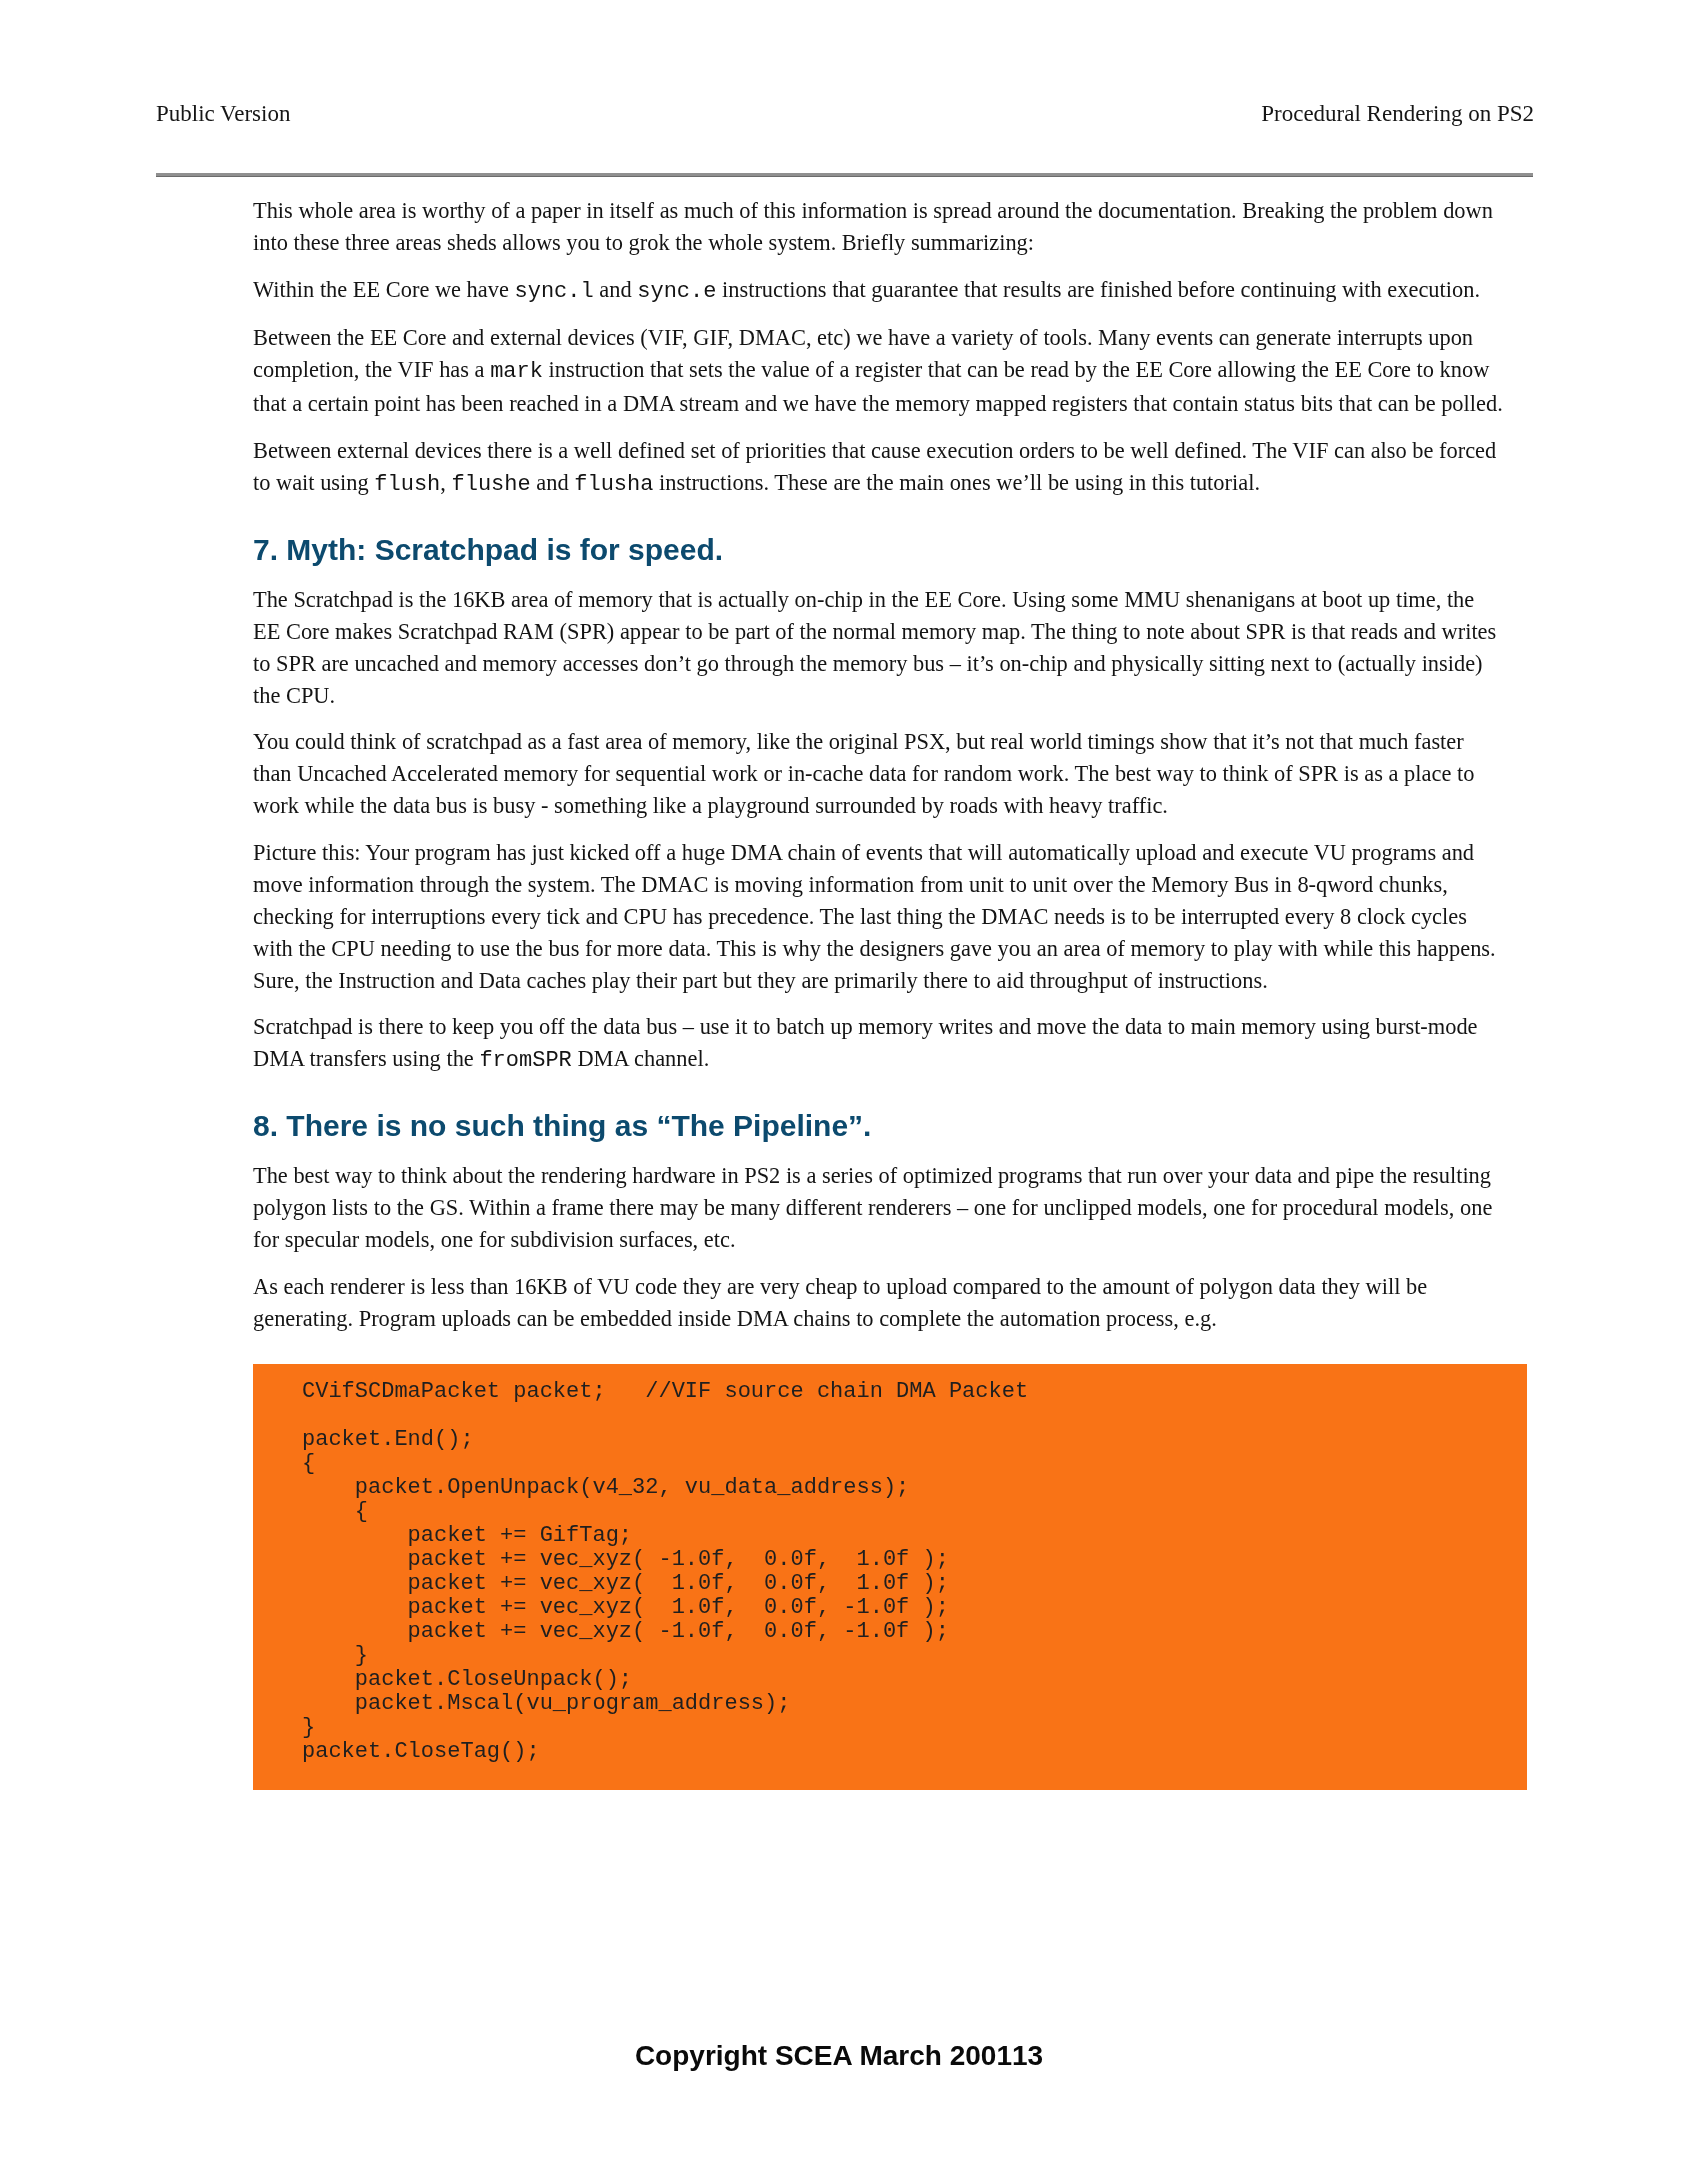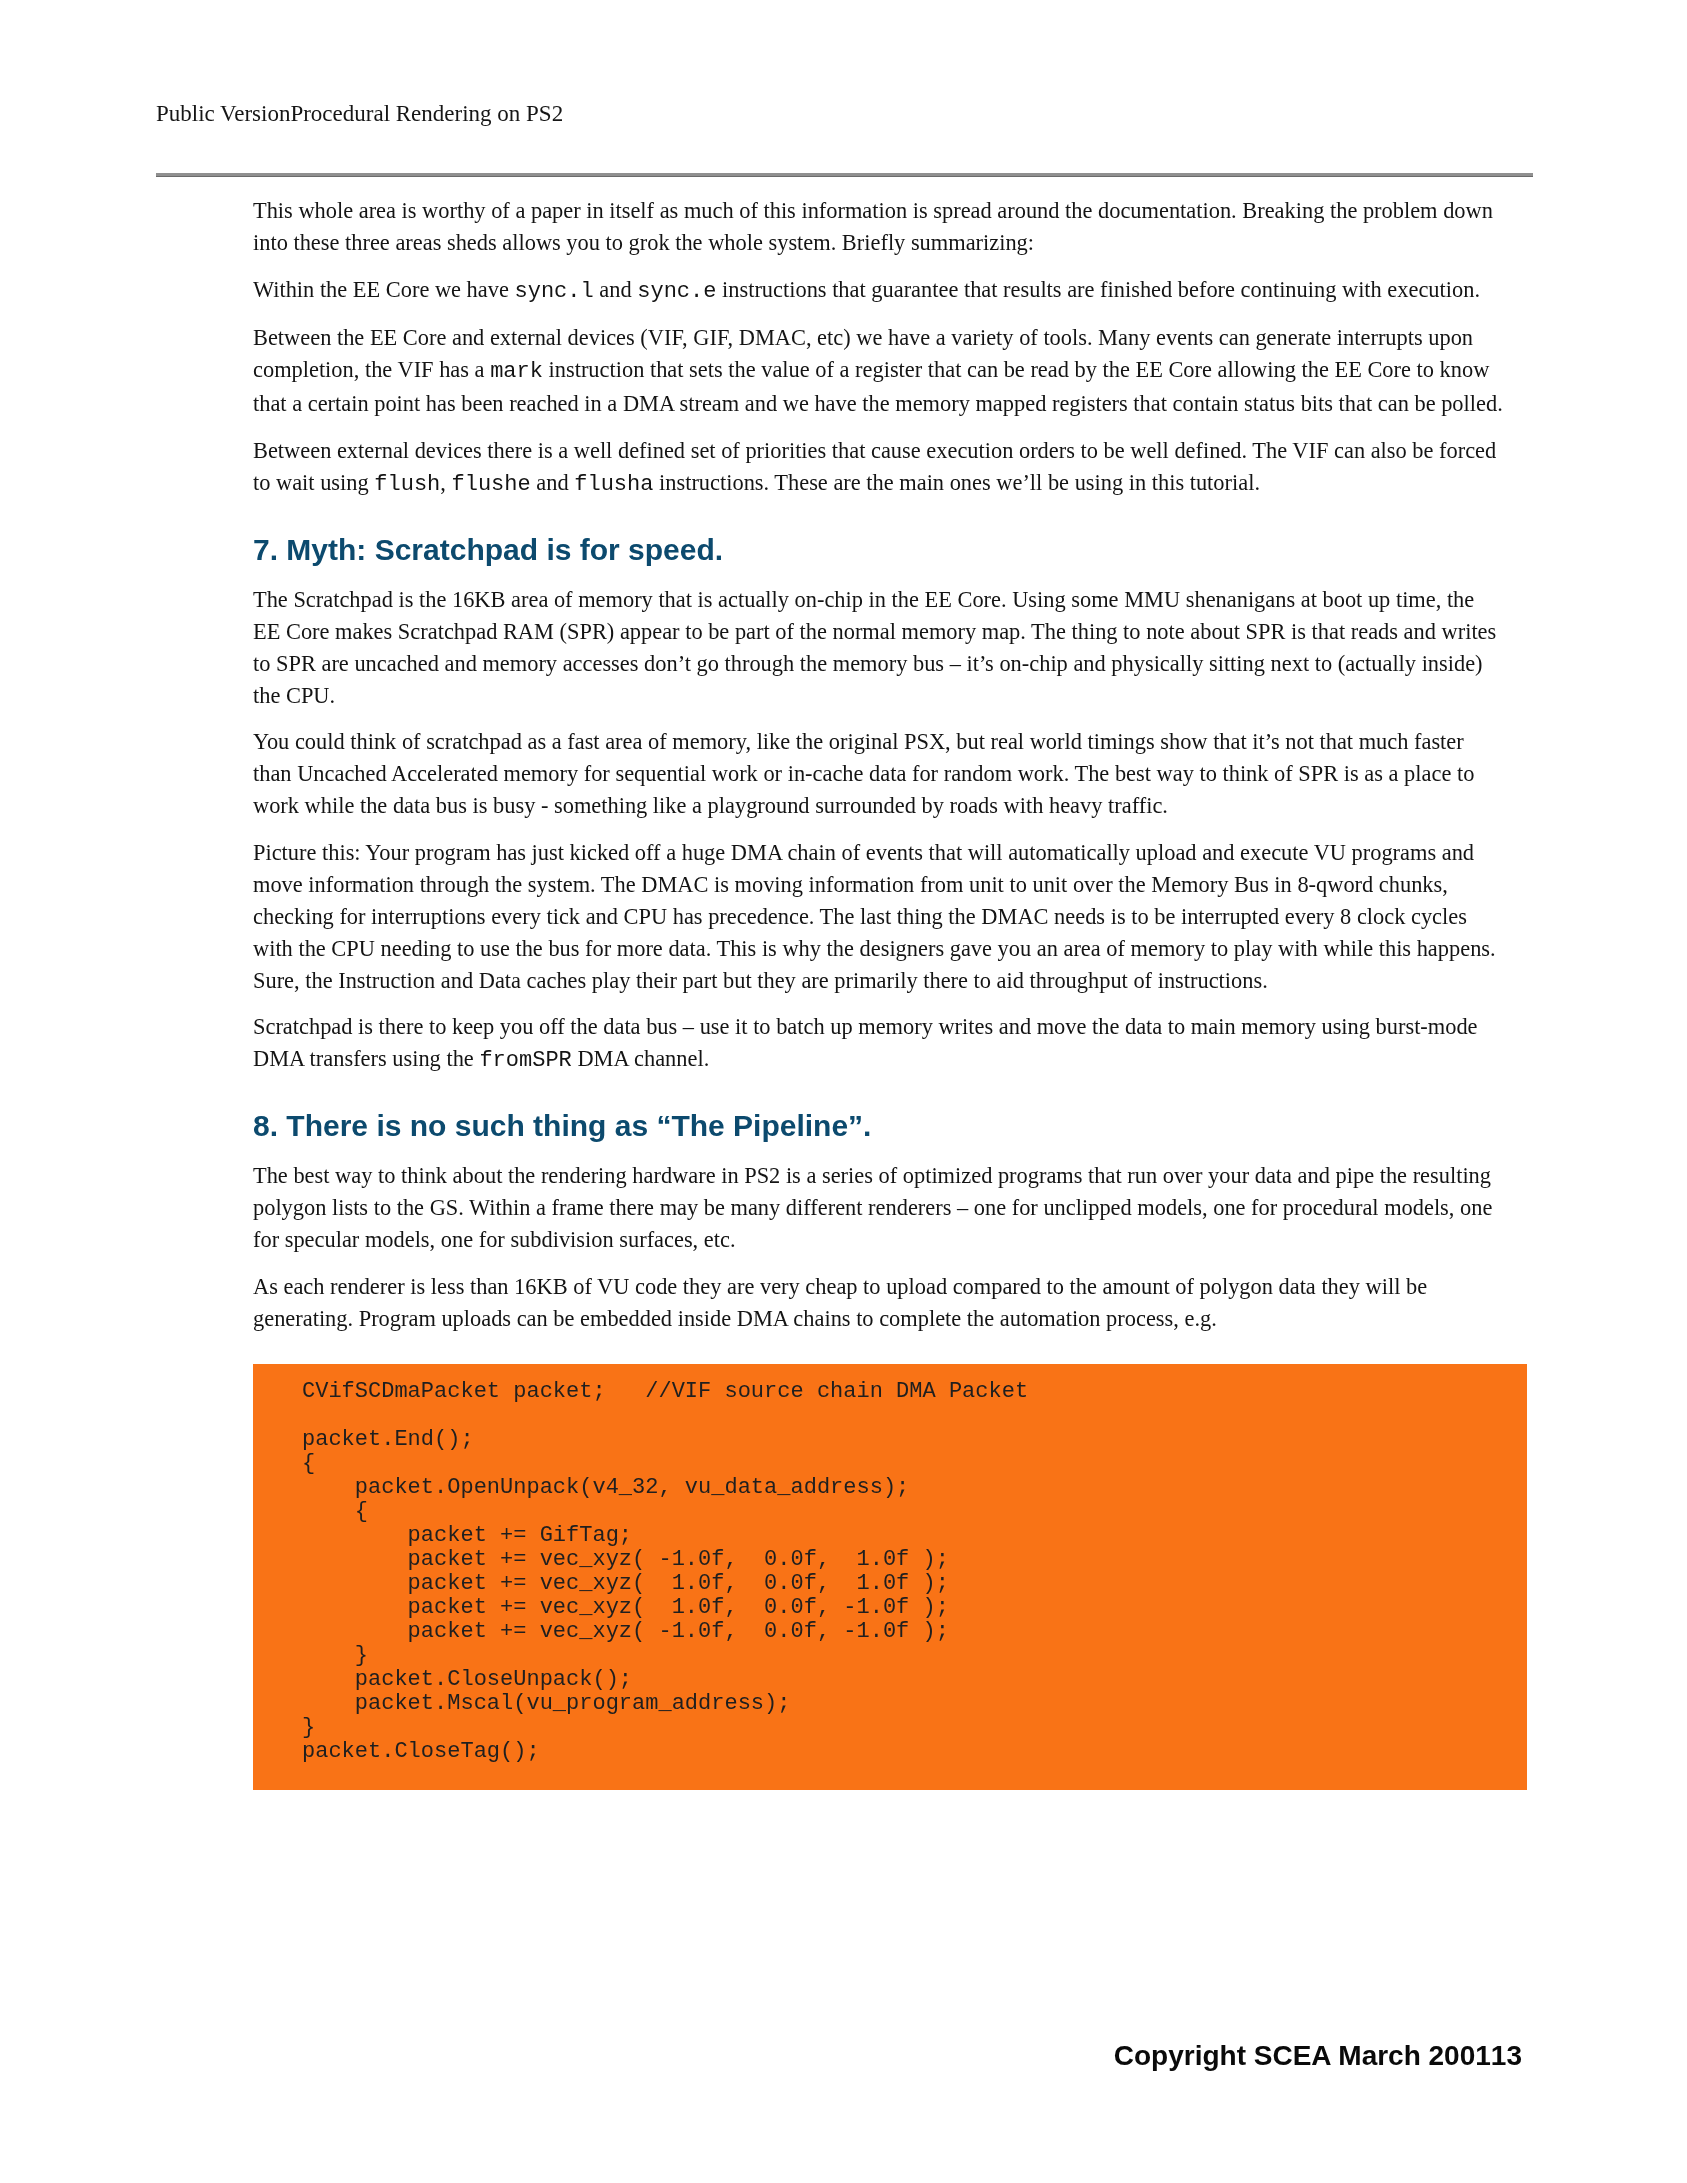--- a/index.html
+++ b/index.html
@@ -15,21 +15,21 @@
     font-family: "Liberation Serif", serif;
     color: #141414;
     overflow: hidden;
   }
   .header {
     position: absolute;
     top: 99px;
     left: 156px;
     right: 153px;
     display: flex;
-    justify-content: flex-start;
+    justify-content: space-between;
     font-size: 23px;
     line-height: 29px;
     color: #161616;
   }
   .rule {
     position: absolute;
     top: 173px;
     left: 156px;
     right: 154px;
     height: 3.3px;
@@ -74,21 +74,21 @@
   .code-line {
     white-space: pre;
     min-height: 24px;
   }
   .footer {
     position: absolute;
     top: 2040px;
     left: 156px;
     right: 165px;
     display: flex;
-    justify-content: flex-end;
+    justify-content: center;
     font-family: "Liberation Sans", sans-serif;
     font-weight: bold;
     font-size: 28px;
     color: #0a0a0a;
   }
 </style>
 </head>
 <body>
 
 <div class="page">

